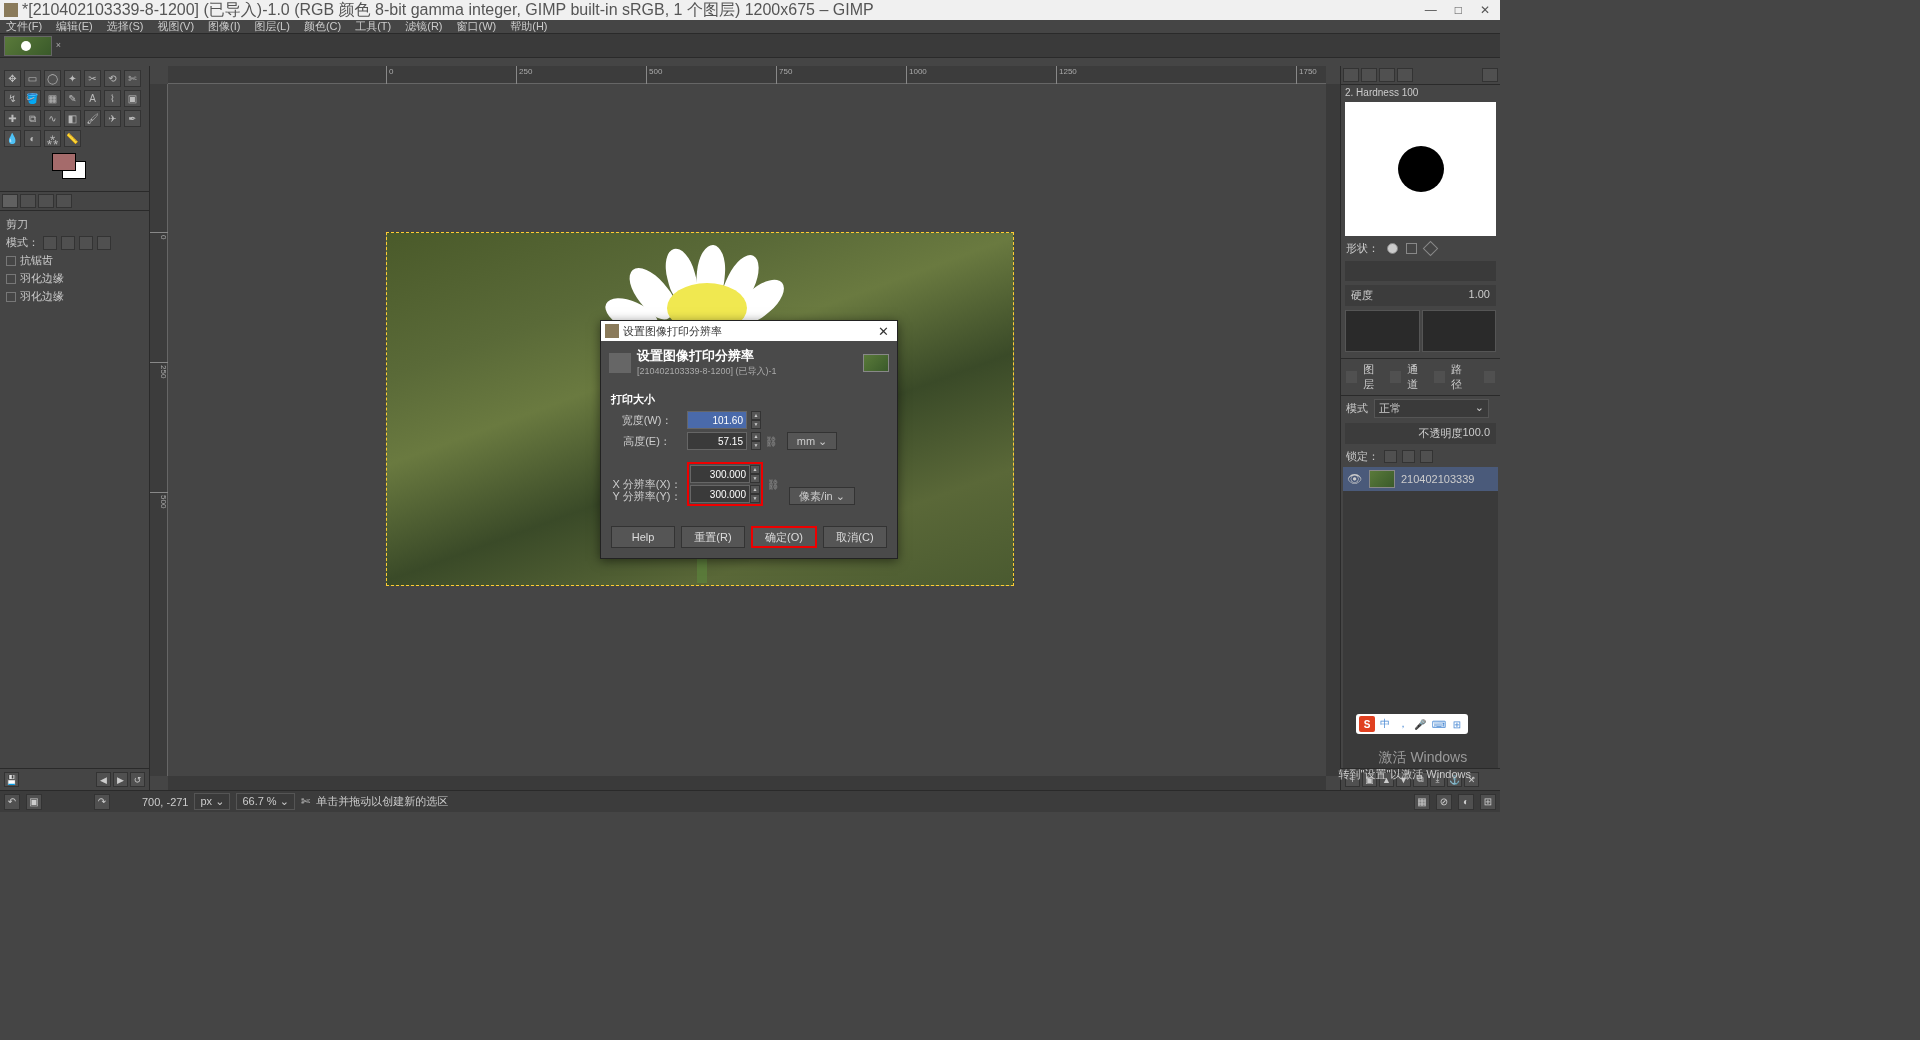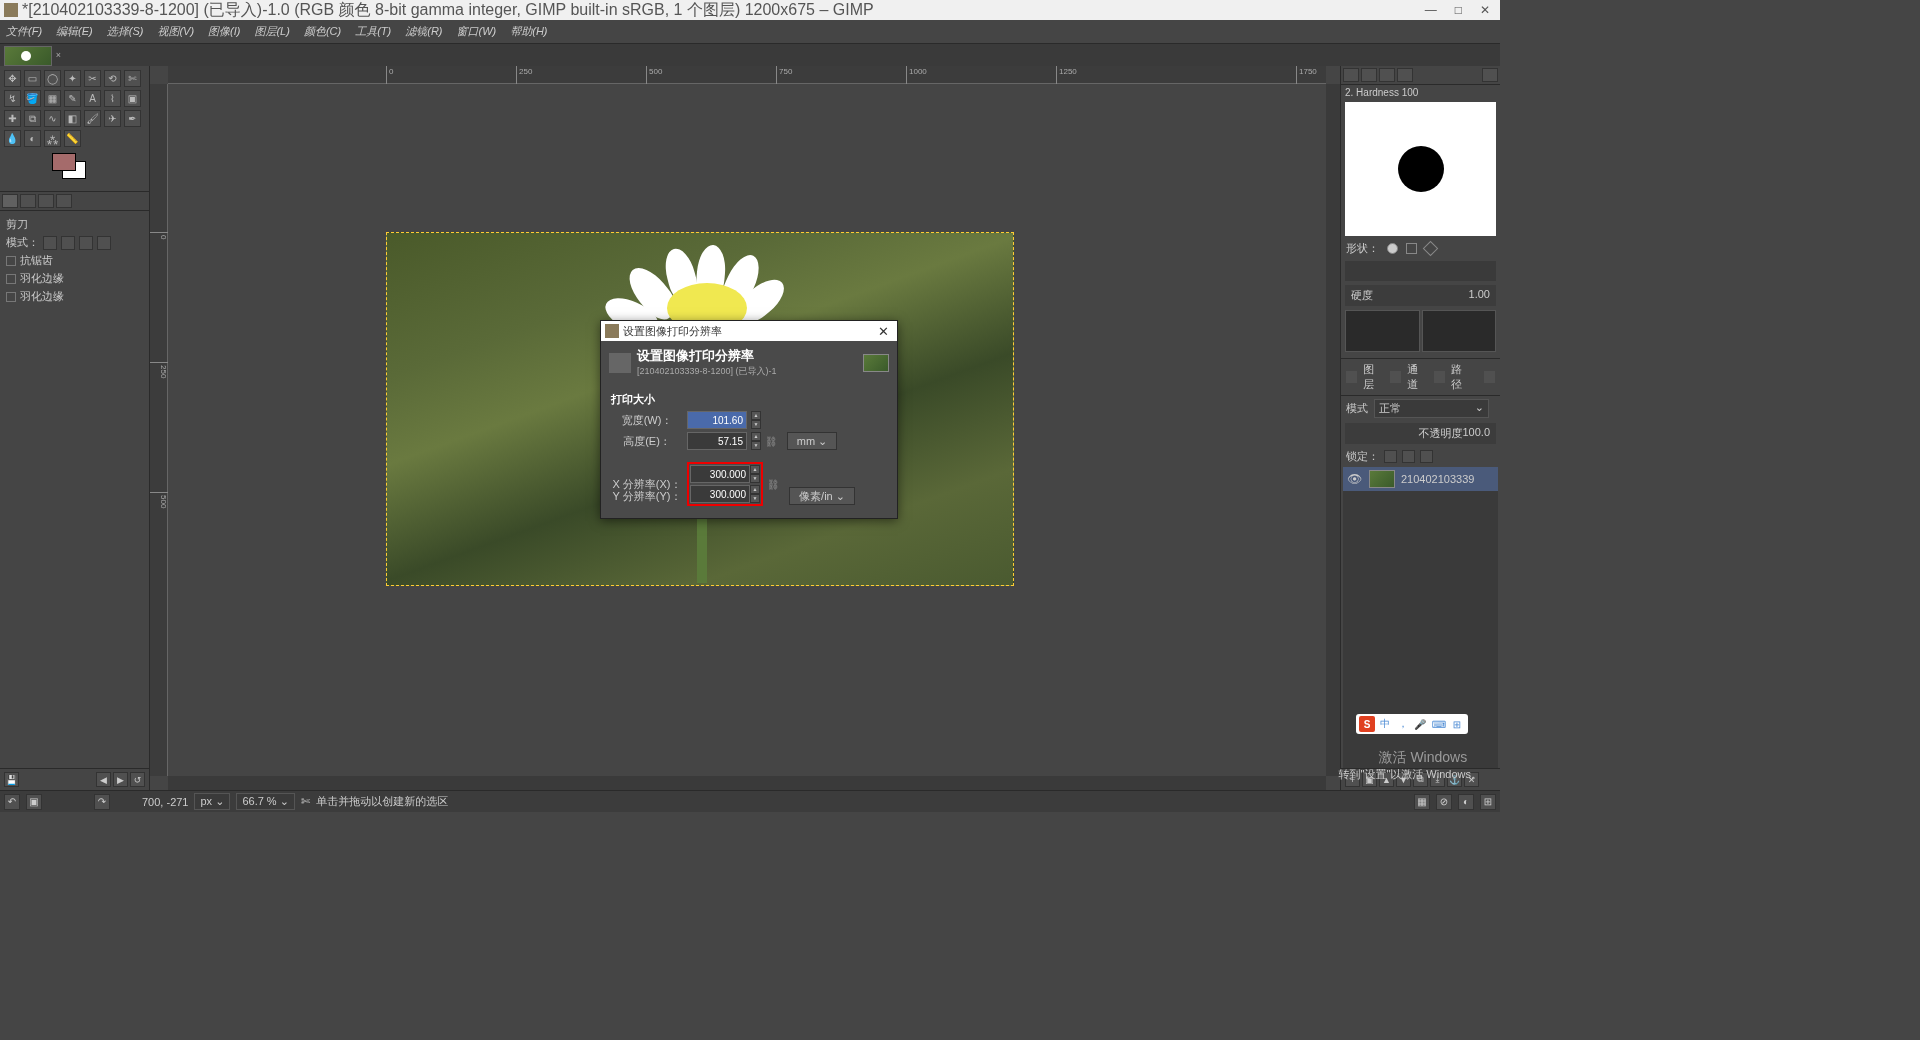--- a/index.html
+++ b/index.html
@@ -6,21 +6,21 @@
 body { background:#454545; overflow:hidden; width:1500px; height:812px; position:relative; }
 
 
 .titlebar { height:20px; background:#f0f0f0; display:flex; align-items:center; padding:0 4px; }
 .titlebar .icon { width:14px; height:14px; background:#8a7a5a; margin-right:4px; }
 .titlebar .title { color:#555; font-size:16px; flex:1; }
 .titlebar .winbtns { display:flex; gap:18px; margin-right:6px; }
 .titlebar .winbtns span { color:#555; font-size:12px; cursor:default; }
 
 
-.menubar { height:24px; background:#454545; display:flex; align-items:center; padding:0 6px; gap:14px; border-bottom:1px solid #2a2a2a;font-style:italic; }
+.menubar { height:14px; background:#454545; display:flex; align-items:center; padding:0 6px; gap:14px; border-bottom:1px solid #2a2a2a; }
 .menubar span { color:#ccc; font-size:11px; }
 
 
 .tabstrip { height:24px; background:#3a3a3a; display:flex; align-items:center; padding-left:4px; border-bottom:1px solid #2a2a2a; }
 .tab { width:48px; height:20px; background:linear-gradient(135deg,#5a7a3a,#3a5a2a); border:1px solid #666; margin-right:2px; position:relative; }
 .tab .daisy { position:absolute; top:4px; left:16px; width:10px; height:10px; background:#fff; border-radius:50%; }
 .tab .close { position:absolute; right:-10px; top:3px; color:#aaa; font-size:9px; }
 
 
 .main { position:absolute; top:66px; left:0; right:0; bottom:22px; display:flex; }
@@ -430,20 +430,26 @@
     <div class="dlg-row" style="margin-top:-22px">
       <div class="rl">Y 分辨率(Y)：</div>
       <div style="width:76px"></div>
       <div class="link"></div>
       <div class="unit" style="width:66px">
           <span>像素/in</span>
           <span>⌄</span>
         </div>
     </div>
   </div>
+  <div class="dlg-btns">
+    <div class="dlg-btn">Help</div>
+    <div class="dlg-btn">重置(R)</div>
+    <div class="dlg-btn red">确定(O)</div>
+    <div class="dlg-btn">取消(C)</div>
+  </div>
 </div>
 
 <div class="ime">
   <div class="ii red">S</div>
   <div class="ii">中</div>
   <div class="ii">，</div>
   <div class="ii">🎤</div>
   <div class="ii">⌨</div>
   <div class="ii">⊞</div>
 </div>

